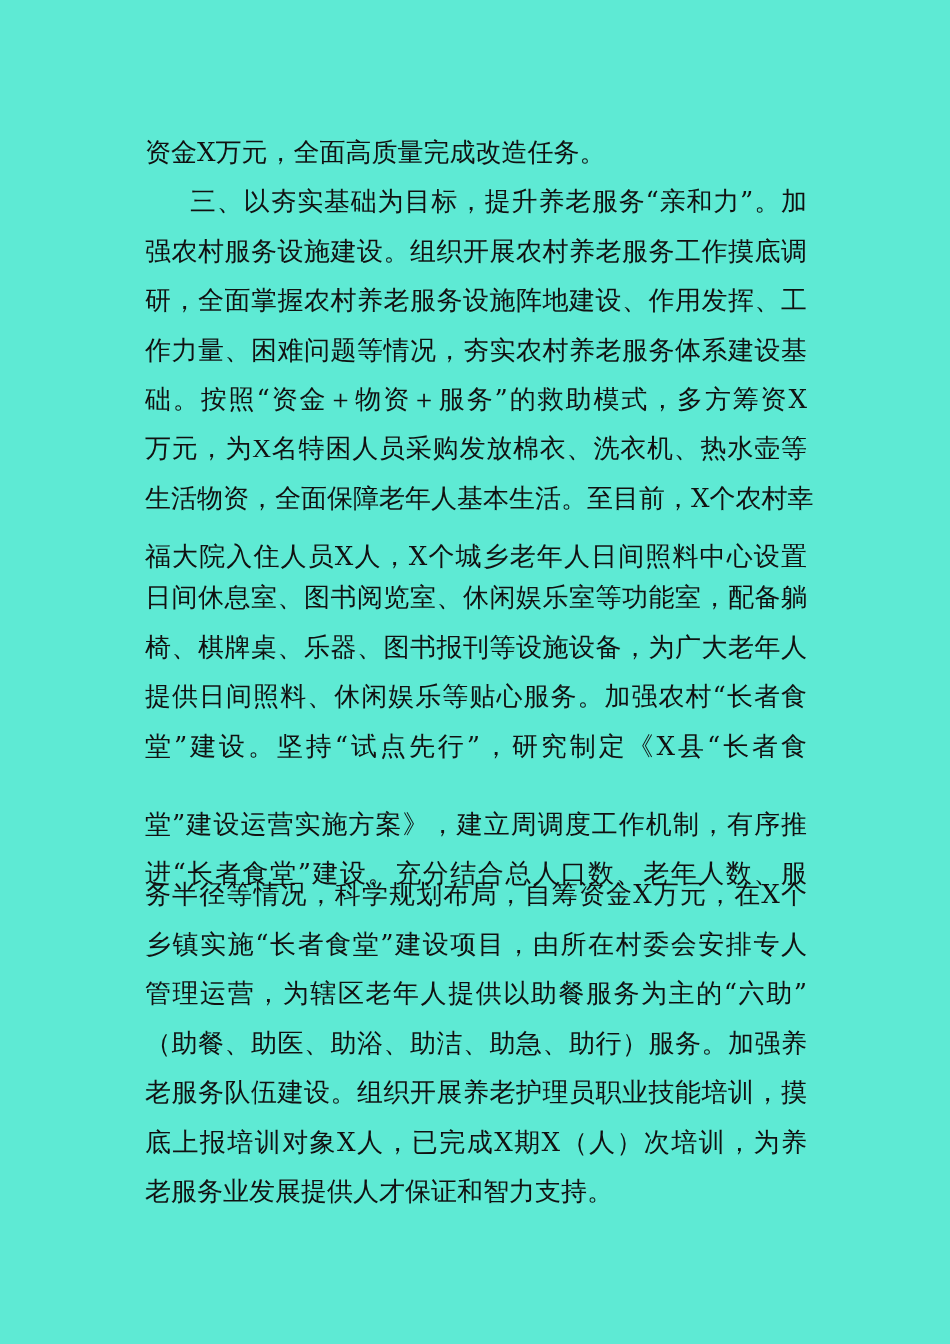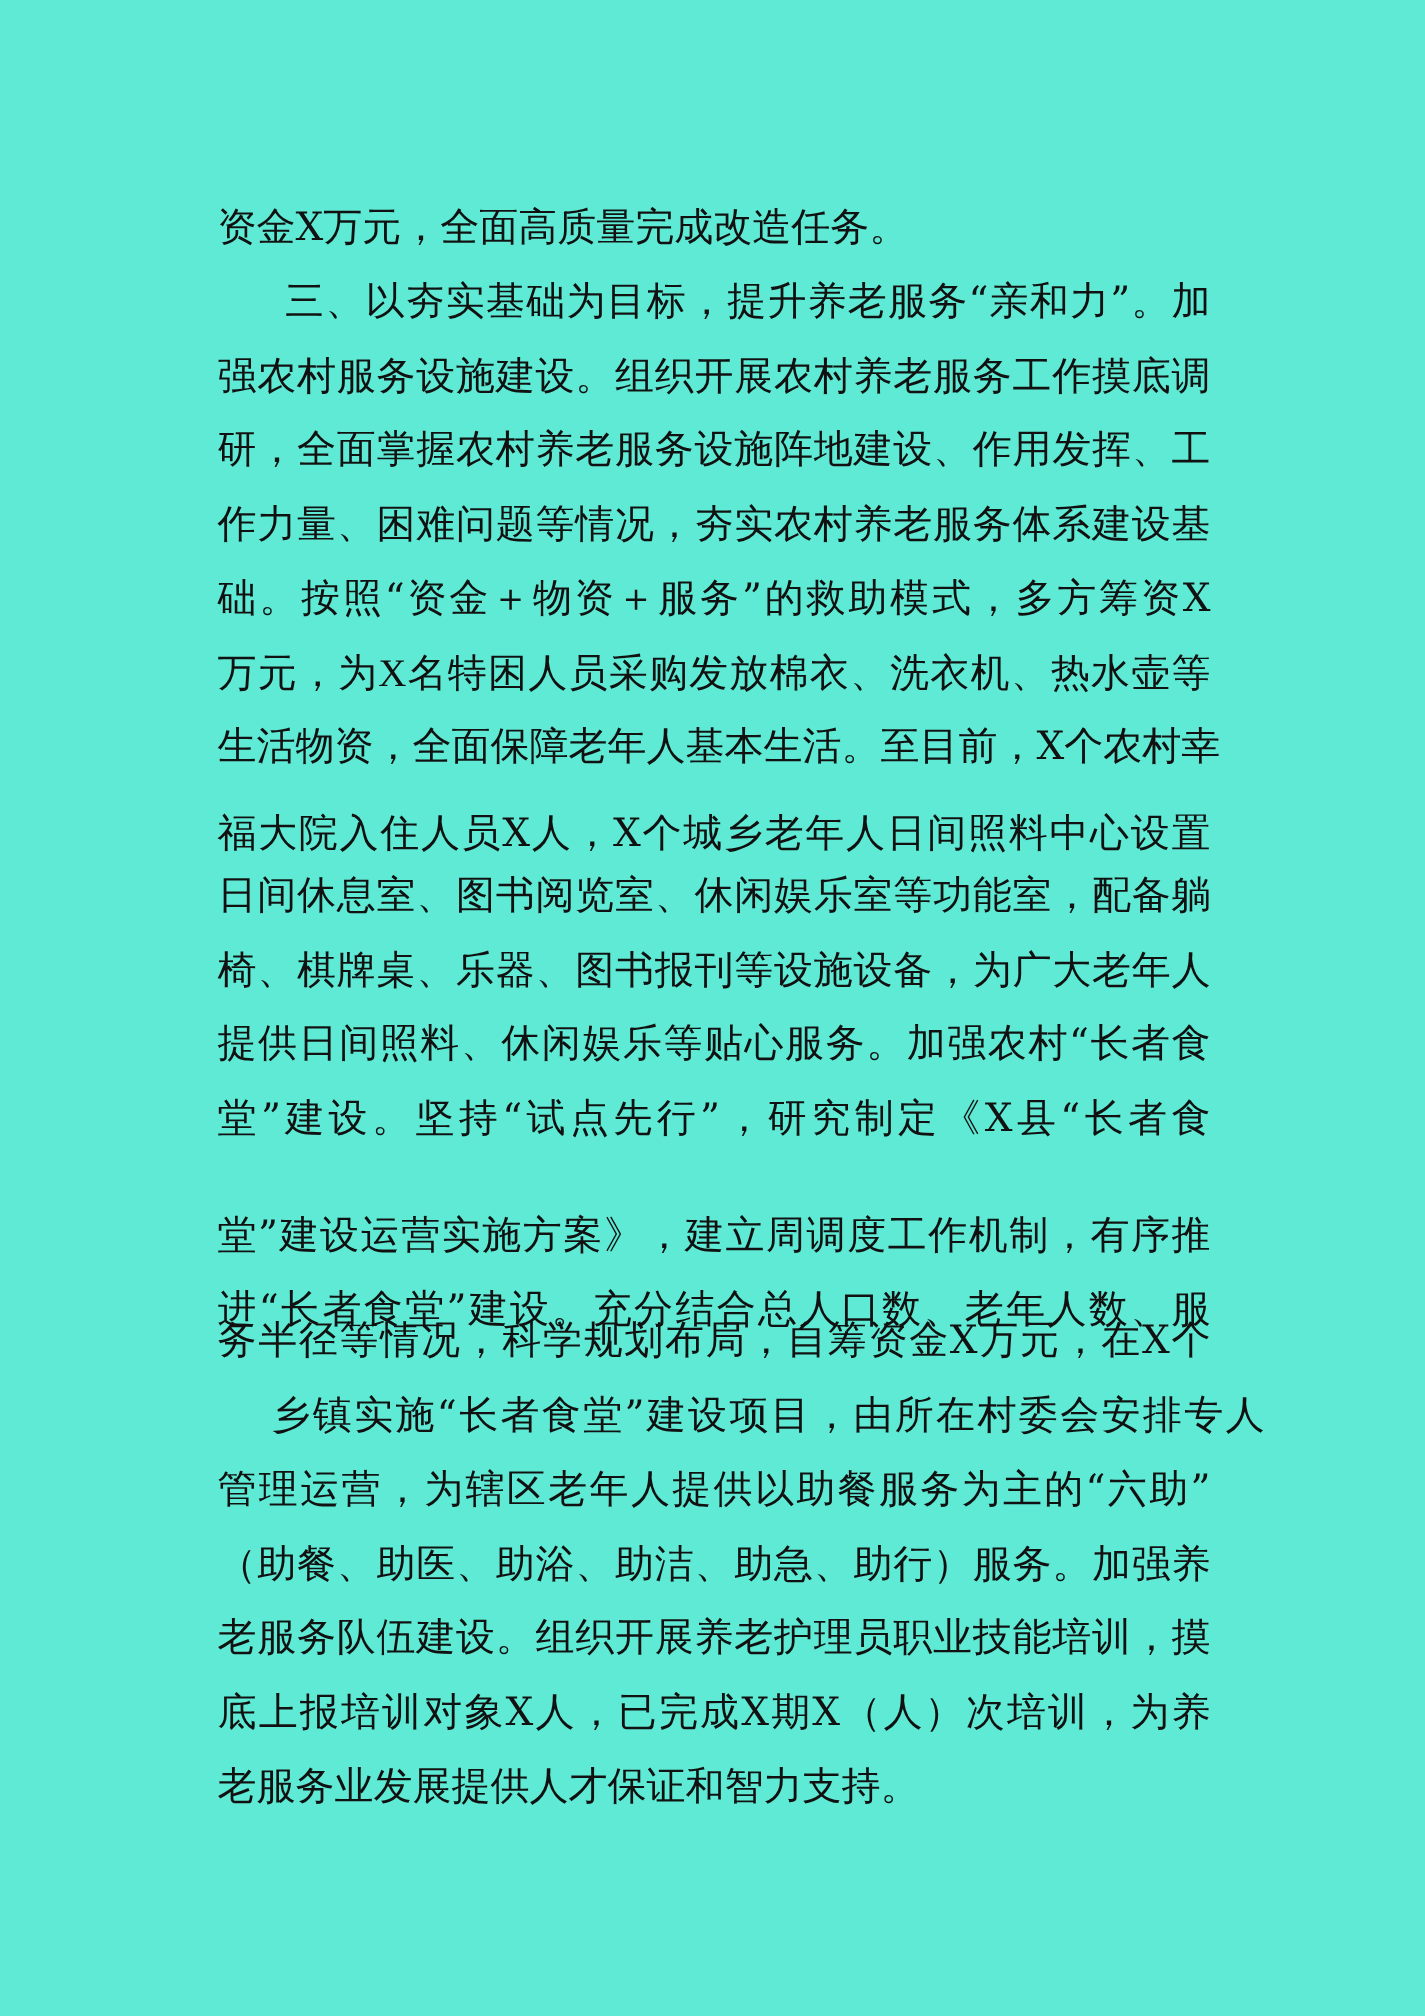--- a/index.html
+++ b/index.html
@@ -56,19 +56,19 @@
   <div class="line" style="top:429px;font-family:Liberation Serif, serif;">万元，为X名特困人员采购发放棉衣、洗衣机、热水壶等</div>
   <div class="line" style="top:478px;">生活物资，全面保障老年人基本生活。至目前，X个农村幸</div>
   <div class="line" style="top:508px;margin-top:28px;">福大院入住人员X人，X个城乡老年人日间照料中心设置</div>
   <div class="line" style="top:577px;">日间休息室、图书阅览室、休闲娱乐室等功能室，配备躺</div>
   <div class="line" style="top:676px;">提供日间照料、休闲娱乐等贴心服务。加强农村“长者食</div>
   <div class="line" style="top:627px;">椅、棋牌桌、乐器、图书报刊等设施设备，为广大老年人</div>
   <div class="line" style="top:726px;">堂”建设。坚持“试点先行”，研究制定《X县“长者食</div>
   <div class="line" style="top:804px;">堂”建设运营实施方案》，建立周调度工作机制，有序推</div>
   <div class="line" style="top:825px;margin-top:28px;">进“长者食堂”建设。充分结合总人口数、老年人数、服</div>
   <div class="line" style="top:874px;">务半径等情况，科学规划布局，自筹资金X万元，在X个</div>
-  <div class="line" style="top:924px;margin-left:36px;">乡镇实施“长者食堂”建设项目，由所在村委会安排专人</div>
+  <div class="line" style="top:924px;">乡镇实施“长者食堂”建设项目，由所在村委会安排专人</div>
   <div class="line" style="top:973px;">管理运营，为辖区老年人提供以助餐服务为主的“六助”</div>
   <div class="line" style="top:1023px;">（助餐、助医、助浴、助洁、助急、助行）服务。加强养</div>
   <div class="line" style="top:1072px;">老服务队伍建设。组织开展养老护理员职业技能培训，摸</div>
   <div class="line" style="top:1122px;">底上报培训对象X人，已完成X期X（人）次培训，为养</div>
   <div class="line last" style="top:1171px;">老服务业发展提供人才保证和智力支持。</div>
 </div>
 
 </body></html>

